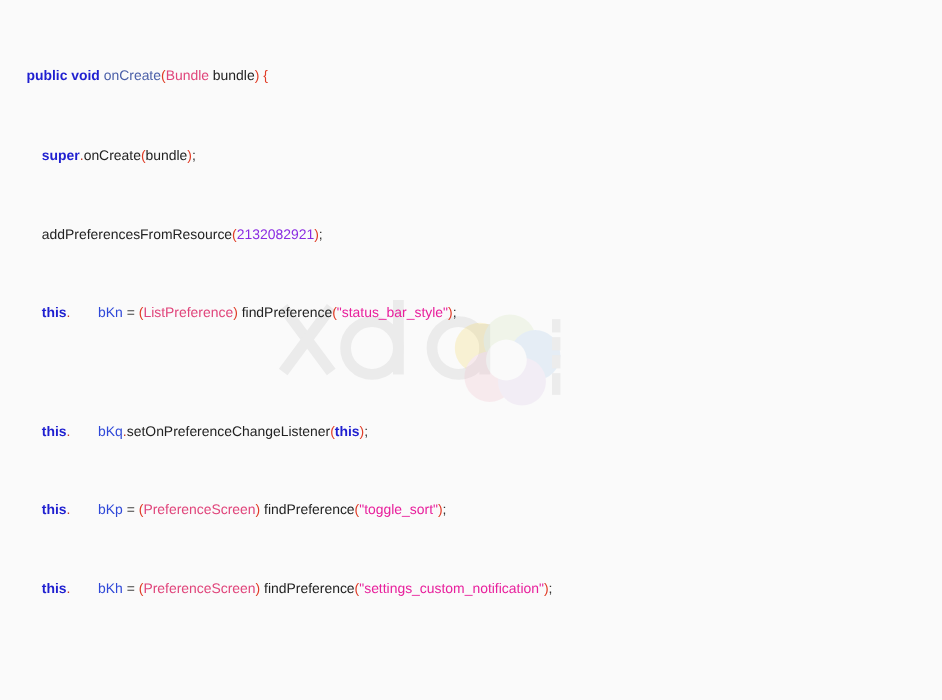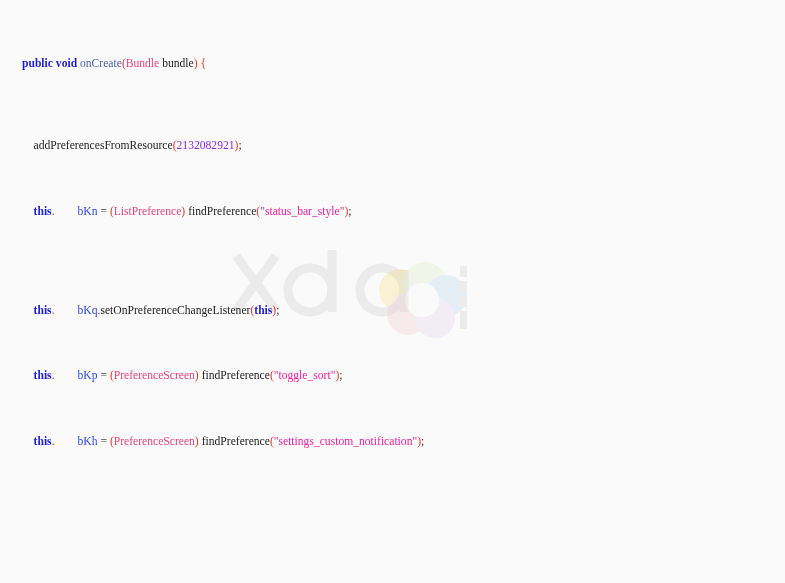--- a/index.html
+++ b/index.html
@@ -6,21 +6,21 @@
     margin: 0;
     padding: 0;
     background: #fafafa;
   }
   #root {
     position: relative;
     width: 785px;
     height: 583px;
     background: #fafafa;
     overflow: hidden;
-    font-family: Liberation Serif, serif;
+    font-family: Liberation Sans, sans-serif;
   }
   
   #watermark {
     position: absolute;
     left: 232px;
     top: 244px;
     width: 250px;
     height: 112px;
     pointer-events: none;
     opacity: 1;
@@ -89,20 +89,21 @@
         <rect x="228" y="52" width="7" height="11"></rect>
         <rect x="228" y="67" width="7" height="18"></rect>
       </g>
     </svg>
   </div>
 
   <div id="code">
 
     <div class="ln"><span class="kw">public</span> <span class="kw">void</span> <span class="mth">onCreate</span><span class="pun">(</span><span class="type">Bundle</span> <span class="id">bundle</span><span class="pun">)</span> <span class="pun">{</span></div>
 
+    <div class="ln">    <span class="kw">super</span><span class="dot">.</span><span class="id">onCreate</span><span class="pun">(</span><span class="id">bundle</span><span class="pun">)</span><span class="sc">;</span></div>
 
     <div class="ln">    <span class="id">addPreferencesFromResource</span><span class="pun">(</span><span class="num">2132082921</span><span class="pun">)</span><span class="sc">;</span></div>
 
     <div class="ln">    <span class="kw">this</span><span class="dot">.</span><span class="fld">bKn</span> <span class="op">=</span> <span class="pun">(</span><span class="type">ListPreference</span><span class="pun">)</span> <span class="id">findPreference</span><span class="pun">(</span><span class="str">"status_bar_style"</span><span class="pun">)</span><span class="sc">;</span></div>
 
 
 
     <div class="ln">    <span class="kw">this</span><span class="dot">.</span><span class="fld">bKq</span><span class="dot">.</span><span class="id">setOnPreferenceChangeListener</span><span class="pun">(</span><span class="kw">this</span><span class="pun">)</span><span class="sc">;</span></div>
 
     <div class="ln">    <span class="kw">this</span><span class="dot">.</span><span class="fld">bKp</span> <span class="op">=</span> <span class="pun">(</span><span class="type">PreferenceScreen</span><span class="pun">)</span> <span class="id">findPreference</span><span class="pun">(</span><span class="str">"toggle_sort"</span><span class="pun">)</span><span class="sc">;</span></div>

